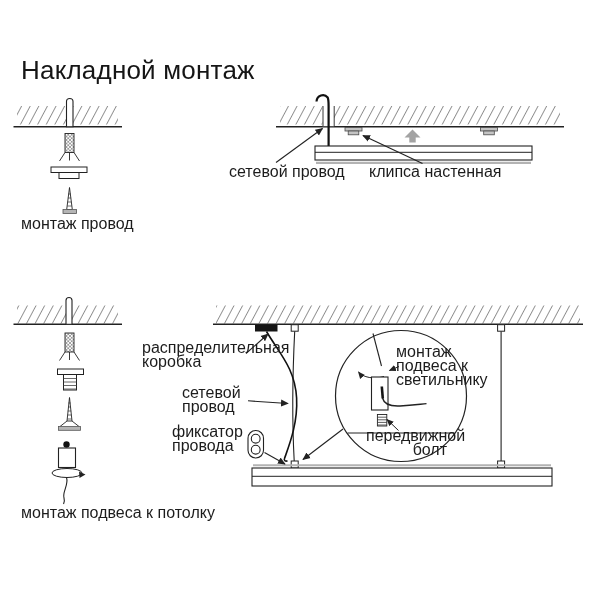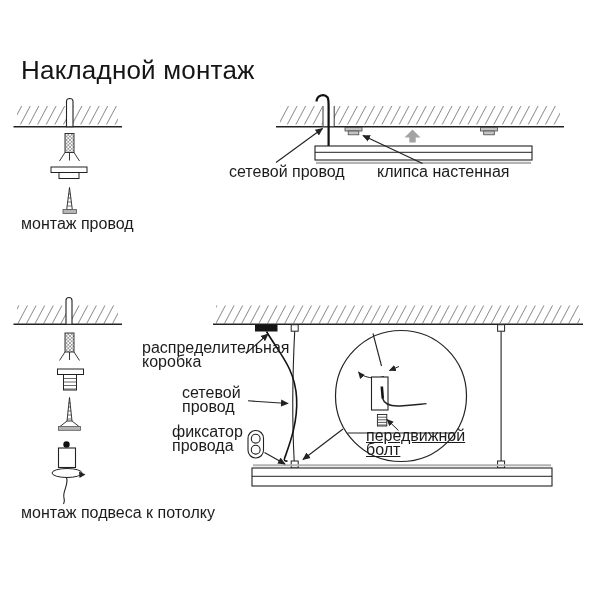--- a/index.html
+++ b/index.html
@@ -1,21 +1,21 @@
 <!DOCTYPE html>
 <html><head>
 <meta charset="utf-8">
 <style>
   html,body{margin:0;padding:0;background:#fff;}
   .stage{position:relative;width:600px;height:600px;background:#fff;overflow:hidden;
          font-family:"Liberation Sans","DejaVu Sans",sans-serif;color:#1c1c1c;}
   .stage svg{position:absolute;left:0;top:0;}
   .ttl{position:absolute;font-size:26px;line-height:22px;color:#151515;letter-spacing:.2px;}
   .lbl{position:absolute;font-size:16px;line-height:13.8px;color:#1c1c1c;white-space:pre-line;}
-  .r{} .c{text-align:left;text-decoration:underline;}
+  .r{} .c{text-align:right;}
 </style>
 </head>
 <body>
 
 <div class="stage">
 
 <svg width="600" height="600" viewBox="0 0 600 600">
   <defs>
     <pattern id="hatch" width="8.6" height="7.6" patternUnits="userSpaceOnUse" patternTransform="rotate(-62)">
       <line x1="-1" y1="0" x2="10" y2="0" stroke="#2a2a2a" stroke-width="1"></line>
@@ -181,25 +181,28 @@
       <line x1="248" y1="400.8" x2="288" y2="403.5" marker-end="url(#arr)"></line>
       <line x1="264.5" y1="452.5" x2="285" y2="464" marker-end="url(#arr)"></line>
       <line x1="343" y1="429" x2="303" y2="459.5" marker-end="url(#arr)"></line>
     </g>
   </g>
 </svg>
 
   <div class="ttl" style="left:21px;top:59px">Накладной монтаж</div>
   <div class="lbl" style="left:21px;top:217px">монтаж провод</div>
   <div class="lbl" style="left:229px;top:165px">сетевой провод</div>
-  <div class="lbl" style="left:377px;top:165px">клипса настенная</div>
+  <div class="lbl" style="left:369px;top:165px">клипса настенная</div>
 
   <div class="lbl r" style="left:142px;top:341px;width:103px">распределительная
 коробка</div>
   <div class="lbl r" style="left:182px;top:386px;width:62px">сетевой
 провод</div>
   <div class="lbl r" style="left:172px;top:425px;width:71px">фиксатор
 провода</div>
+  <div class="lbl" style="left:396px;top:345px">монтаж
+подвеса к
+светильнику</div>
   <div class="lbl c" style="left:366px;top:429px;width:81px">передвижной
 болт</div>
   <div class="lbl" style="left:21px;top:506px">монтаж подвеса к потолку</div>
 
 </div>
 
 </body></html>

